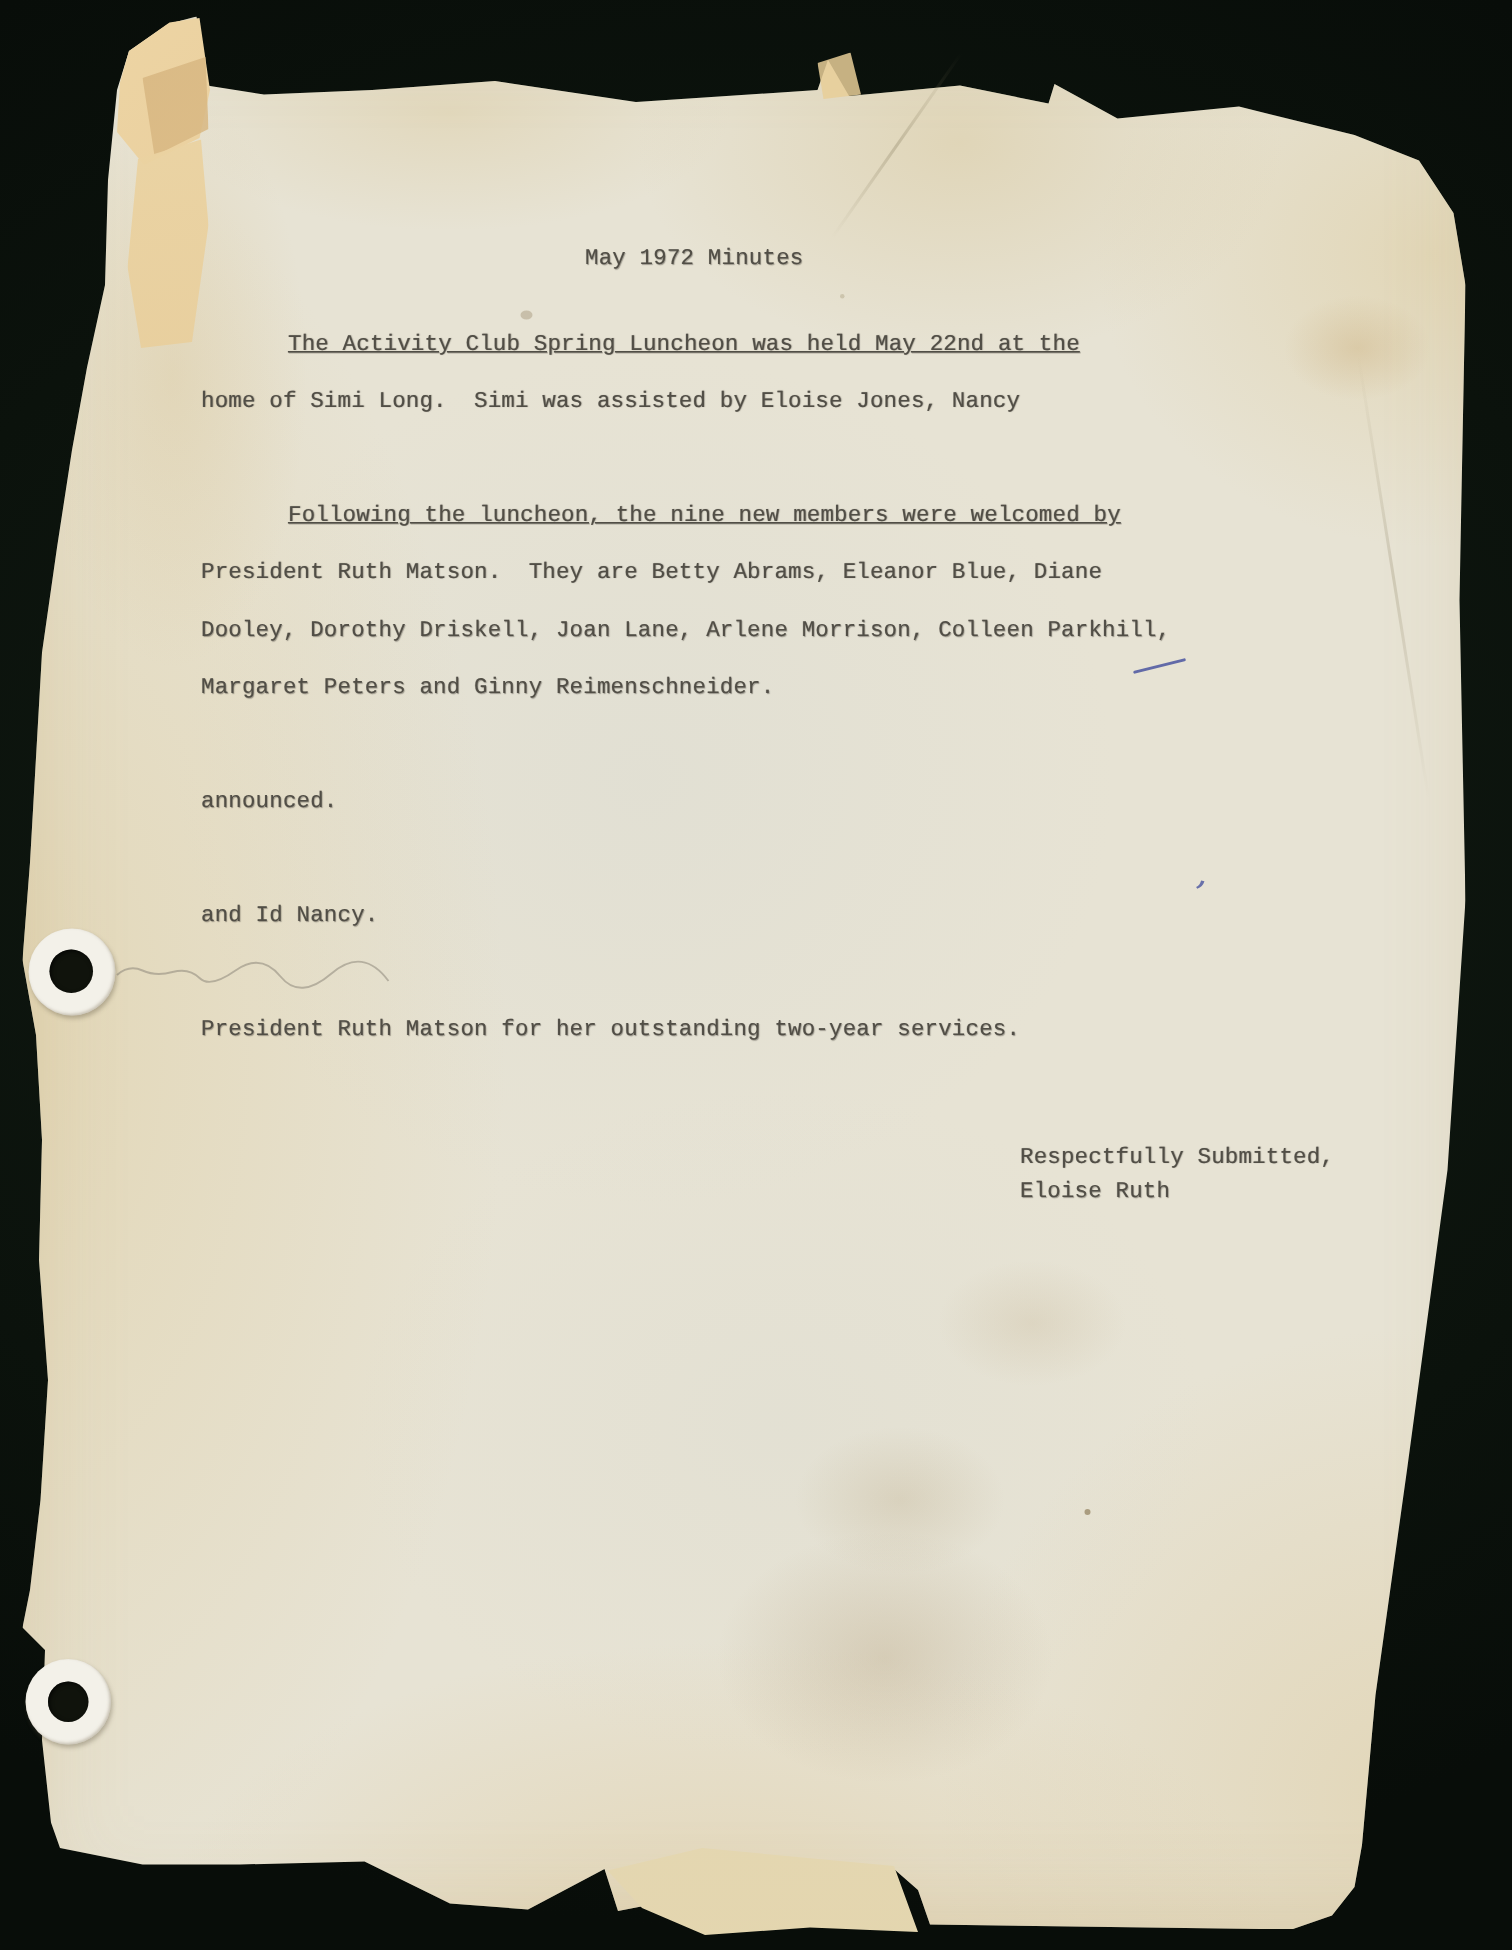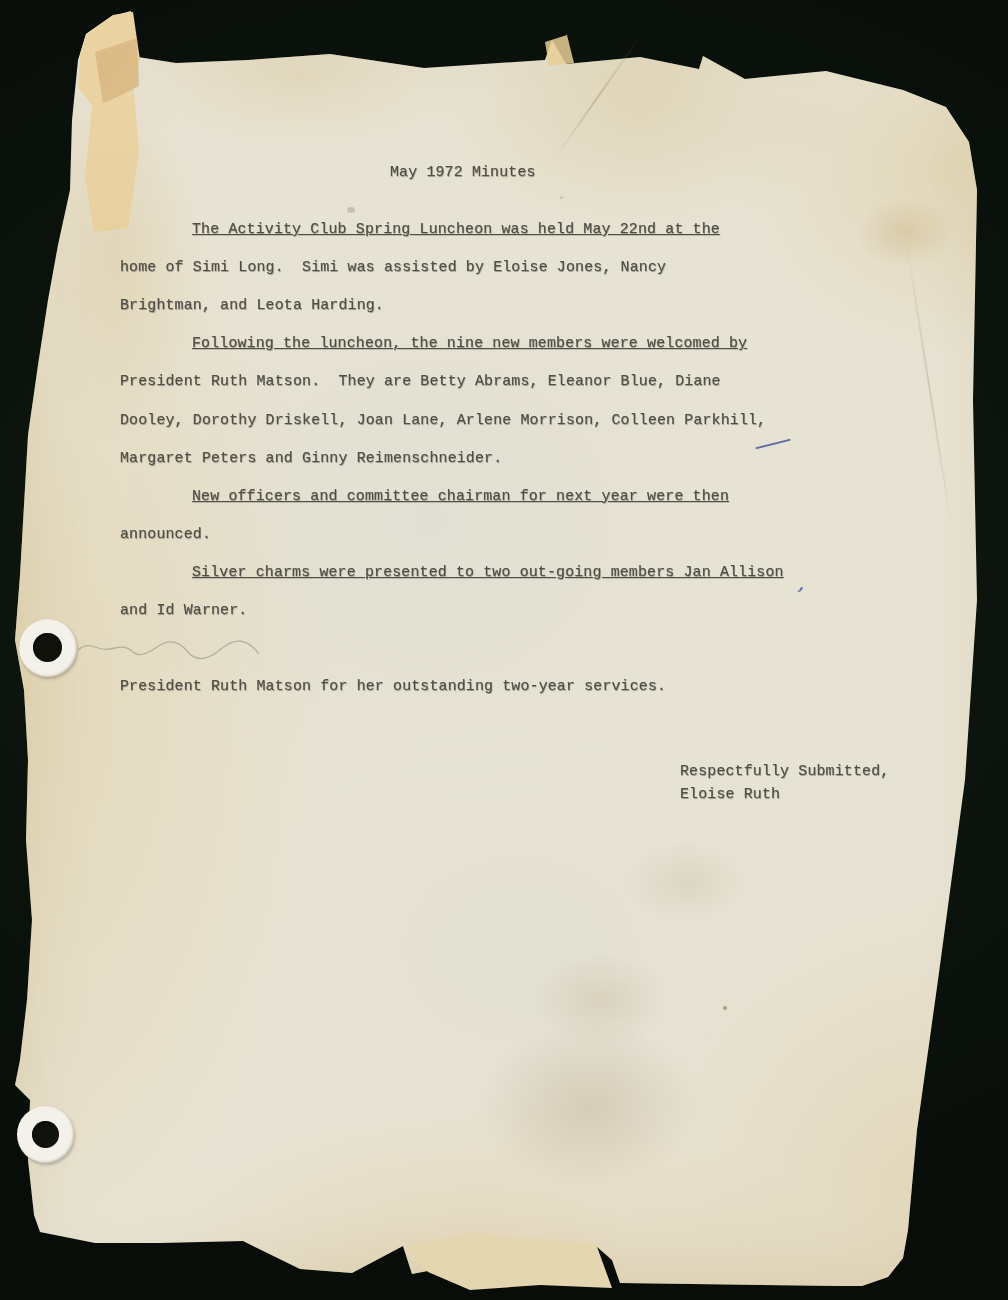--- a/index.html
+++ b/index.html
@@ -63,21 +63,21 @@
   .hole-1 .opening{left:14px;top:14px;width:29px;height:29px;}
   .hole-2{left:17px;top:1106px;width:57px;height:57px;}
   .hole-2 .opening{left:15px;top:15px;width:27px;height:27px;}
   .speck{position:absolute;border-radius:50%;background:rgba(120,100,60,.55);}
   .line,.title-line,.closing-line{
     position:absolute;white-space:pre;font-size:15px;line-height:24px;
     color:#514e46;letter-spacing:.1px;
     text-shadow:.5px .5px .7px rgba(62,58,50,.45), -.3px 0 .4px rgba(80,76,66,.25);
   }
   .title-line{left:390px;top:161px;}
-  .line{left:120px;top:calc(218px + var(--i) * 38.1px);}
+  .line{left:134px;top:calc(218px + var(--i) * 38.1px);}
   .line.indent{left:192px;text-decoration:underline;}
   .closing-line{left:680px;margin-top:24px;}
   .cl1{top:736px;} .cl2{top:759px;}
   .pen-mark{position:absolute;background:#4a55a0;pointer-events:none;}
   .pen-slash{left:755px;top:443px;width:36px;height:2px;border-radius:2px;transform:rotate(-14deg);opacity:.85;}
   .pen-comma{position:absolute;left:799px;top:568px;color:#4a55a0;background:none;
     font-size:24px;transform:rotate(14deg);opacity:.8;font-family:"DejaVu Serif",serif;}
   .scribble{position:absolute;left:74px;top:636px;opacity:.55;}
 </style>
 </head>
@@ -101,29 +101,26 @@
   <div class="speck" style="left:560px;top:196px;width:3px;height:3px;opacity:.4;"></div>
 
   <svg class="scribble" width="190" height="24" viewBox="0 0 190 24">
     <path d="M4,14 q8,-7 17,-3 t20,1 t18,4 t24,-5 t30,4 t34,-2 t38,5" fill="none" stroke="#8f897c" stroke-width="1.3"></path>
   </svg>
 
   <div class="title-line">May 1972 Minutes</div>
 
   <div class="line indent" style="--i:0">The Activity Club Spring Luncheon was held May 22nd at the</div>
   <div class="line" style="--i:1">home of Simi Long.  Simi was assisted by Eloise Jones, Nancy</div>
-  <div class="line" style="--i:2">Brightman, and Leota Harding.</div>
   <div class="line indent" style="--i:3">Following the luncheon, the nine new members were welcomed by</div>
   <div class="line" style="--i:4">President Ruth Matson.  They are Betty Abrams, Eleanor Blue, Diane</div>
   <div class="line" style="--i:5">Dooley, Dorothy Driskell, Joan Lane, Arlene Morrison, Colleen Parkhill,</div>
   <div class="line" style="--i:6">Margaret Peters and Ginny Reimenschneider.</div>
-  <div class="line indent" style="--i:7">New officers and committee chairman for next year were then</div>
   <div class="line" style="--i:8">announced.</div>
-  <div class="line indent" style="--i:9">Silver charms were presented to two out-going members Jan Allison</div>
-  <div class="line" style="--i:10">and Id Warner.</div>
+  <div class="line" style="--i:10">and Id Nancy.</div>
   <div class="line" style="--i:12">President Ruth Matson for her outstanding two-year services.</div>
 
   <div class="closing-line cl1">Respectfully Submitted,</div>
   <div class="closing-line cl2">Eloise Ruth</div>
 
   <div class="pen-mark pen-slash"></div>
   <div class="pen-comma">,</div>
 
   <div class="hole hole-1">
     <div class="opening"></div>

